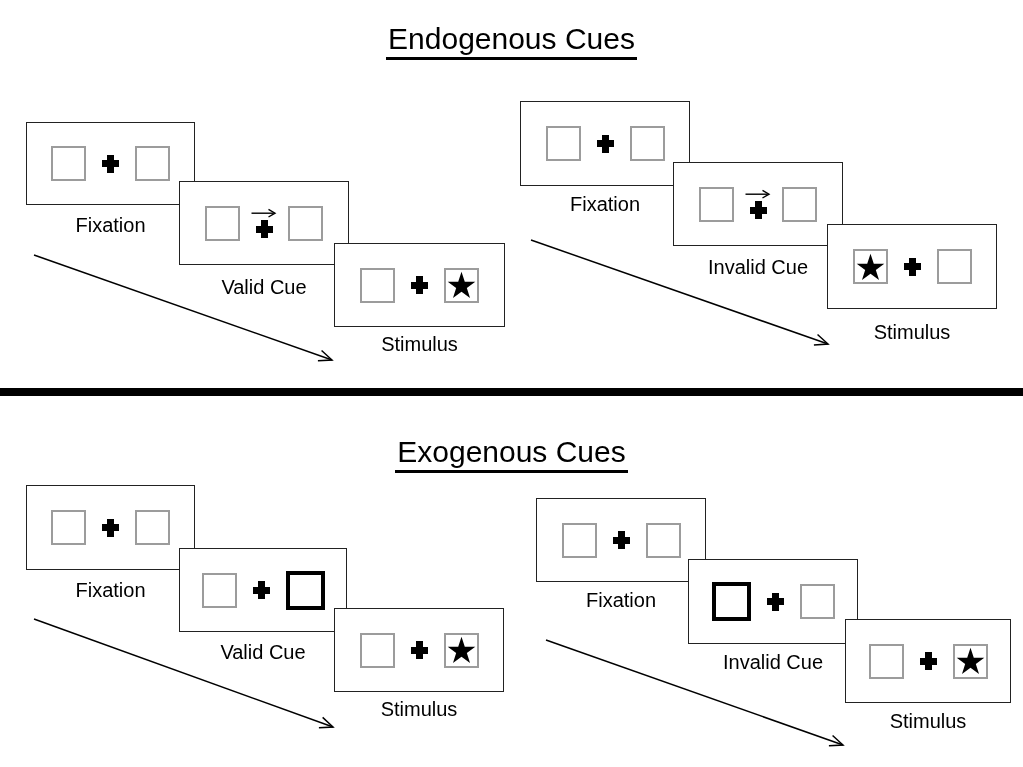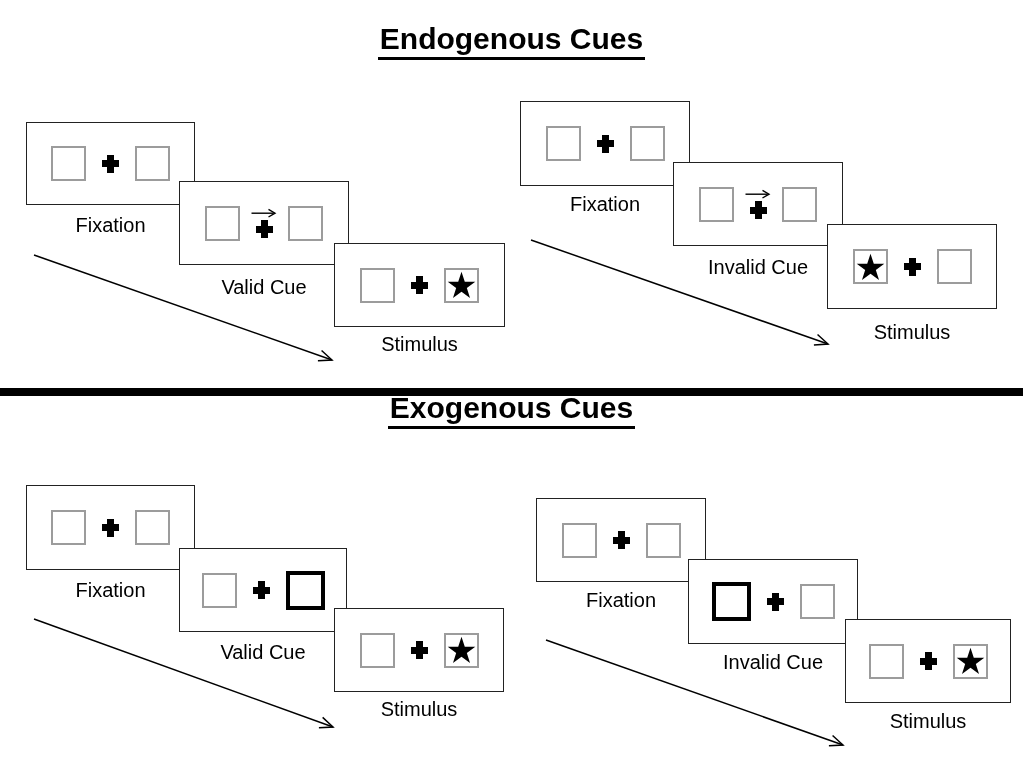--- a/index.html
+++ b/index.html
@@ -13,21 +13,21 @@
     overflow:hidden;
   }
 
   
   .section-title-wrap {
     position:absolute; left:0; width:100%;
     text-align:center;
   }
   .section-title {
     display:inline-block;
-    font-weight:700;
+    font-weight:400;
     font-size:30px;
     line-height:1.1;
     border-bottom:3px solid #000;
     padding:0 2px 2px 2px;
   }
 
   
   .divider {
     position:absolute; left:0; top:388px;
     width:100%; height:8px; background:#000;
@@ -161,21 +161,21 @@
   </div>
   <div class="panel-label" style="left:827px;top:321px;width:170px">Stimulus</div>
 
   <svg class="flow-arrow" style="left:525px;top:234px" width="312" height="117" viewBox="0 0 312 117">
     <line x1="6" y1="6" x2="303" y2="110" stroke="#000" stroke-width="1.5"></line>
     <path d="M288.92,110.94 L303,110 L292.52,100.54" fill="none" stroke="#000" stroke-width="1.5"></path>
   </svg>
 
   <div class="divider"></div>
 
-  <div class="section-title-wrap" style="top:391px">
+  <div class="section-title-wrap" style="top:435px">
     <span class="section-title">Exogenous Cues</span>
   </div>
 
   <div class="panel" style="left:26px;top:485px;width:169px;height:85px">
     <div class="box"></div>
     <div class="plus"></div>
     <div class="box"></div>
   </div>
   <div class="panel-label" style="left:26px;top:579px;width:169px">Fixation</div>
 

